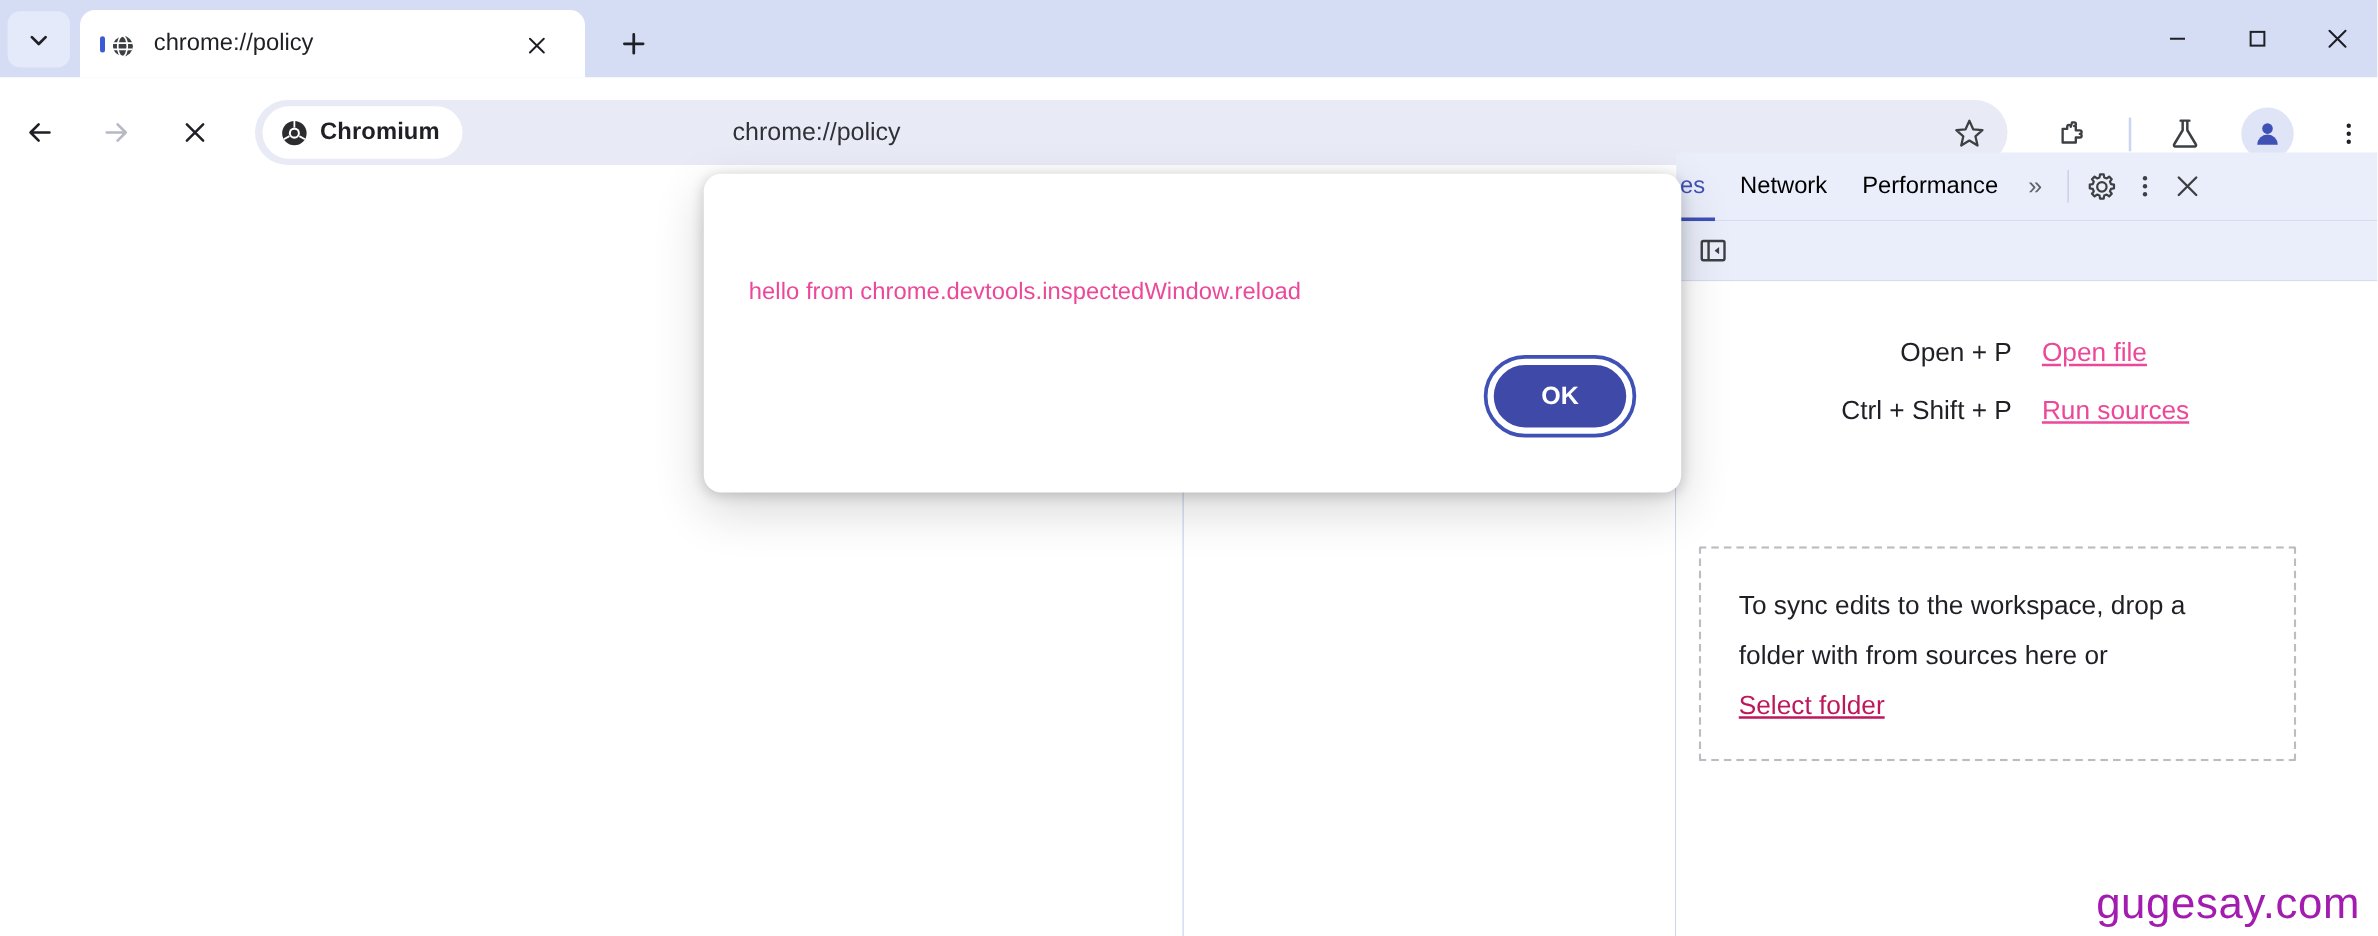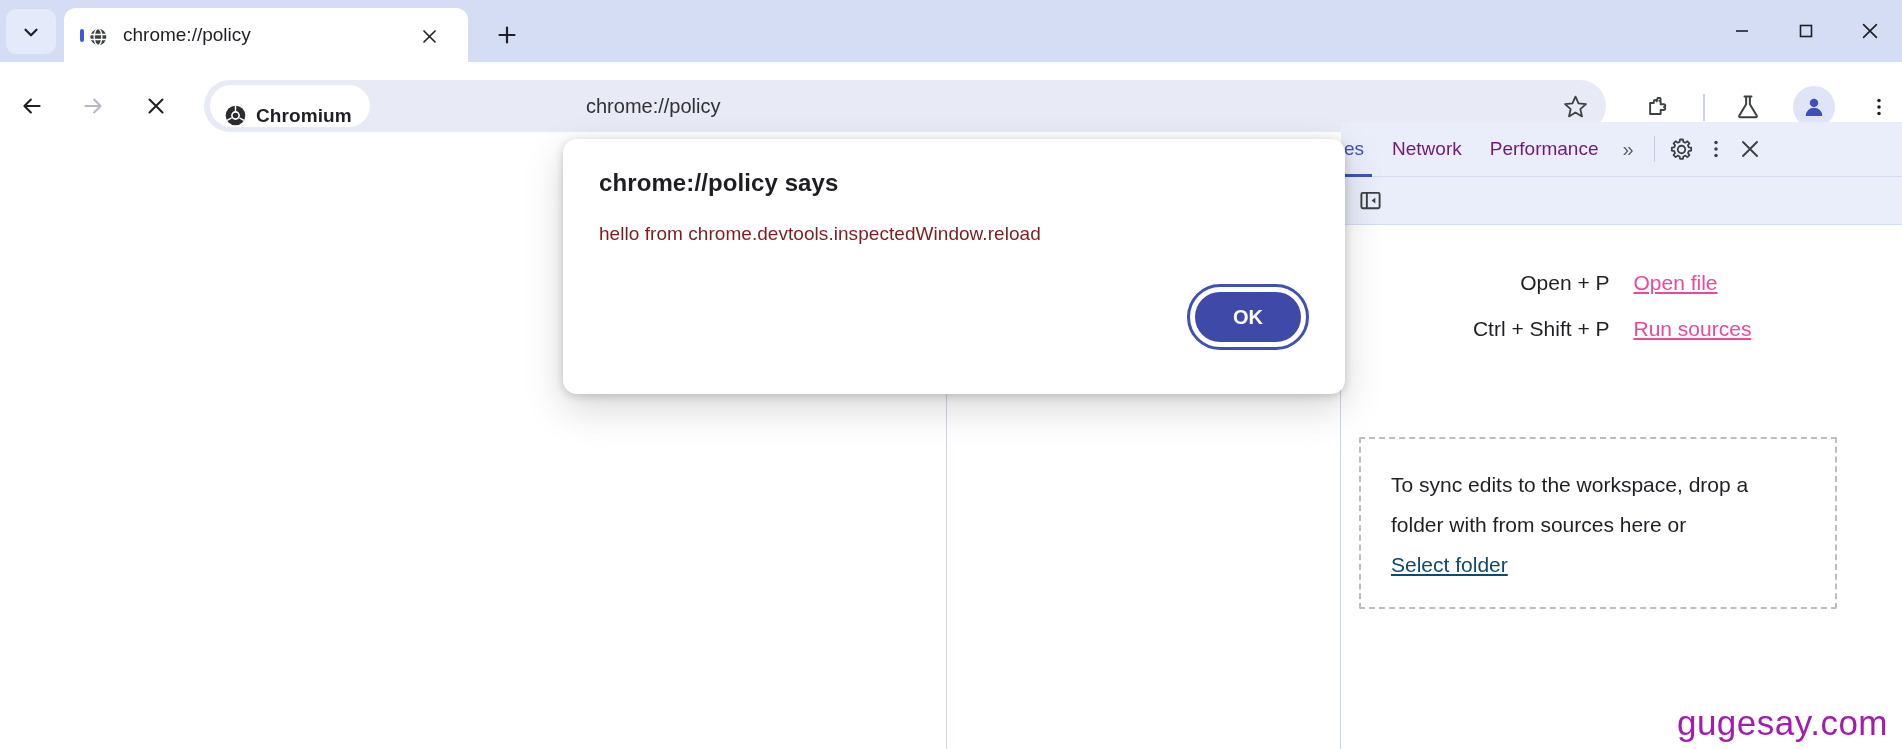--- a/index.html
+++ b/index.html
@@ -73,21 +73,21 @@
   .nav-stop { left: 136px; }
 
   .omnibox {
     position:absolute; left: 204px; top: 18px; width: 1402px; height: 52px;
     background: #e8ebf5; border-radius: 26px;
     display:flex; align-items:center;
   }
   .chip {
     position:absolute; left: 6px; top: 5px; height: 42px;
     background: #ffffff; border-radius: 21px;
-    display:flex; align-items:flex-end; padding: 0 18px 0 14px; gap: 9px;
+    display:flex; align-items:center; padding: 0 18px 0 14px; gap: 9px;
     cursor: pointer;
   }
   .chip-label { font-size: 19px; color: #1f1f25; font-weight: 600; letter-spacing: .1px; }
   .omni-url {
     position:absolute; left: 382px; top:0; height: 52px; line-height: 52px;
     font-size: 20px; color: #303036; white-space: nowrap;
   }
   .omni-star {
     position:absolute; right: 14px; top: 9px; width: 34px; height: 34px;
     display:flex; align-items:center; justify-content:center; cursor: pointer;
@@ -121,21 +121,21 @@
     background: #ffffff; border-radius: 14px;
     box-shadow: 0 2px 10px rgba(0,0,0,.18), 0 14px 40px rgba(0,0,0,.16);
     z-index: 40;
   }
   .dlg-title {
     position:absolute; left: 36px; top: 30px;
     font-size: 24px; font-weight: 700; color: #1d1d22; letter-spacing: .1px;
   }
   .dlg-msg {
     position:absolute; left: 36px; top: 84px;
-    font-size: 19px; color: #7f1d1d; letter-spacing: .05px;
+    font-size: 19px; color: #ec4899; letter-spacing: .05px;
   }
   .dlg-ok-wrap {
     position:absolute; right: 36px; top: 145px; width: 122px; height: 66px;
   }
   .dlg-ok-ring {
     position:absolute; inset: 0; border-radius: 33px;
     border: 3px solid #3f51b5;
   }
   .dlg-ok {
     position:absolute; inset: 5px; border-radius: 28px;
@@ -152,21 +152,21 @@
     z-index: 20;
   }
   .dt-tabbar {
     position:absolute; left: 0; top: -27px; width: 561px; height: 55px;
     background: #eaeefa; border-bottom: 1px solid #d4dcf2;
     display:flex; align-items:center;
   }
   .dt-tabs { display:flex; align-items:center; height: 55px; }
   .dt-tab {
     height: 55px; display:flex; align-items:center; padding: 0 14px;
-    font-size: 19px; color: #701a75; position: relative; cursor: pointer;
+    font-size: 19px; color: #000000; position: relative; cursor: pointer;
     white-space: nowrap;
   }
   .dt-tab.active { color: #3f51b5; }
   .dt-tab.active::after {
     content:""; position:absolute; left: 6px; right: 6px; bottom: 0; height: 3px;
     background: #3f51b5;
   }
   .dt-tab.clipped { padding-left: 0; margin-left: -34px; }
   .dt-chev { padding: 0 10px; color: #5f6368; font-size: 20px; cursor: pointer; }
   .dt-sep { width: 1px; height: 26px; background: #c3cce4; margin: 0 10px; }
@@ -189,21 +189,21 @@
   }
   .sc-keys { color: #1f1f25; text-align: right; width: 180px; }
   .sc-link { color: #ec4899; text-decoration: underline; cursor: pointer; width: 180px; text-align:left;}
 
   .dropzone {
     position:absolute; left: 18px; top: 212px; width: 478px;
     border: 2px dashed #bcbcc2; border-radius: 2px;
     padding: 26px 30px 30px 30px; text-align: left;
   }
   .dz-text { font-size: 21px; color: #1f1f25; line-height: 40px; }
-  .dz-link { display:block; margin-top: 8px; font-size: 21px; color: #0c4a6e; text-decoration: underline; cursor: pointer; }
+  .dz-link { display:block; margin-top: 8px; font-size: 21px; color: #be185d; text-decoration: underline; cursor: pointer; }
 
   .watermark {
     position:absolute; right: 14px; bottom: 6px;
     font-size: 35px; color: #a21caf; letter-spacing: .5px;
     z-index: 60; user-select:none;
   }
 </style>
 </head>
 <body>
 
@@ -386,21 +386,20 @@
 
       <div class="dropzone">
         <div class="dz-text">To sync edits to the workspace, drop a</div>
         <div class="dz-text">folder with from sources here or</div>
         <span class="dz-link">Select folder</span>
       </div>
     </div>
   </div>
 
   <div class="dialog">
-    <div class="dlg-title">chrome://policy says</div>
     <div class="dlg-msg">hello from chrome.devtools.inspectedWindow.reload</div>
     <div class="dlg-ok-wrap">
       <div class="dlg-ok-ring"></div>
       <div class="dlg-ok">OK</div>
     </div>
   </div>
 
   <div class="watermark">gugesay.com</div>
 </div>
 

